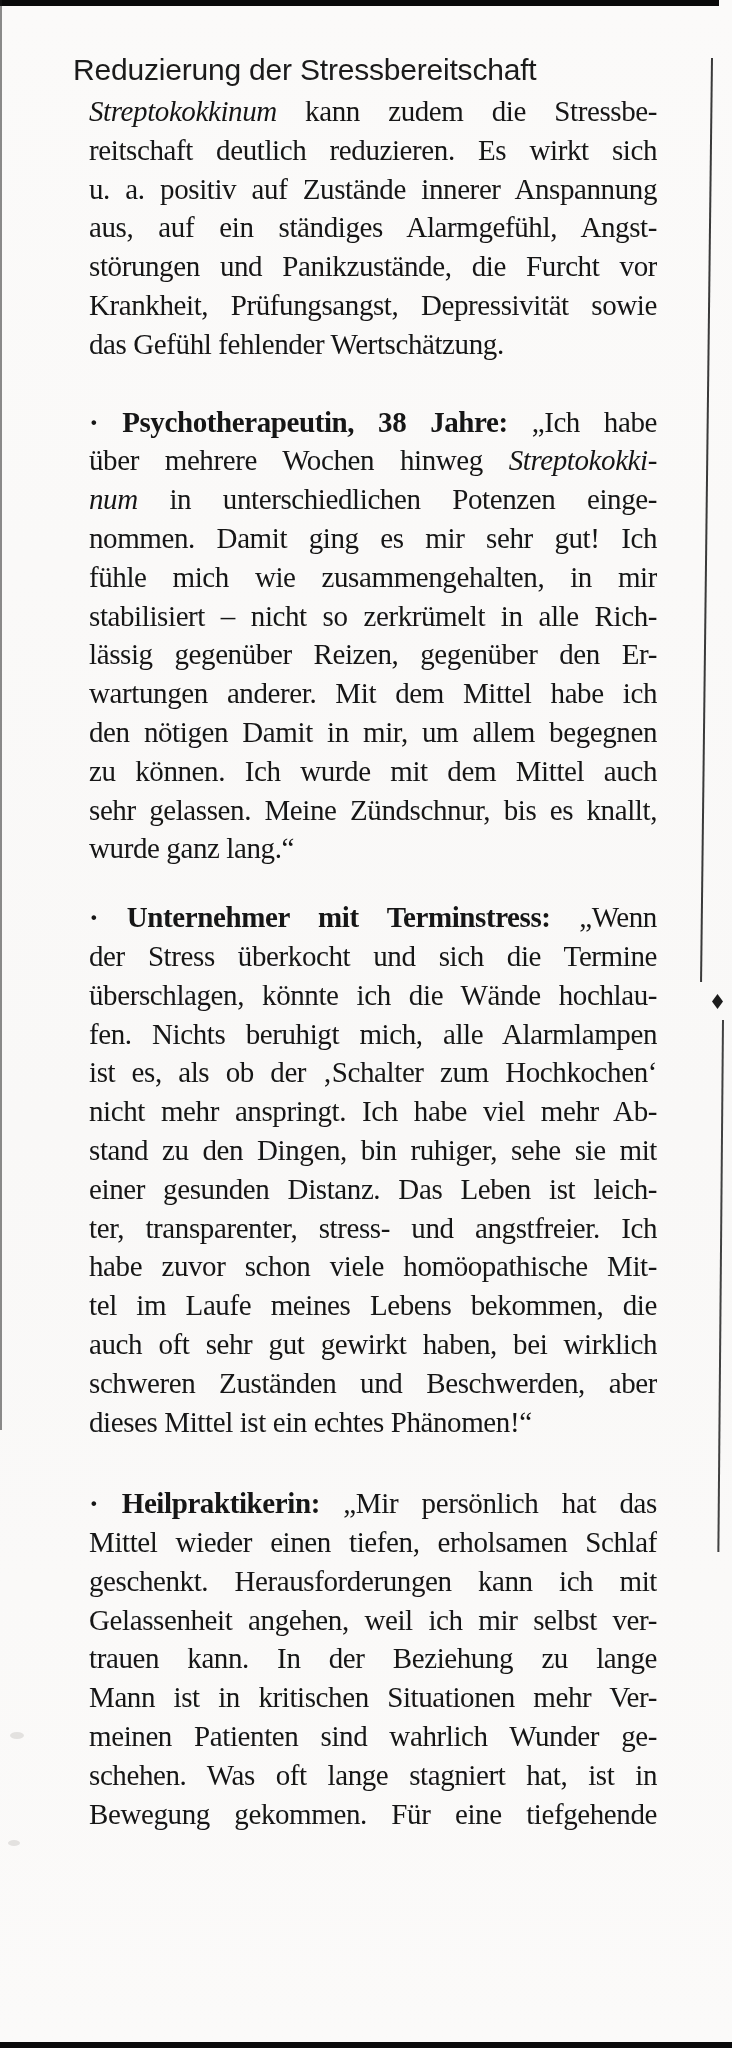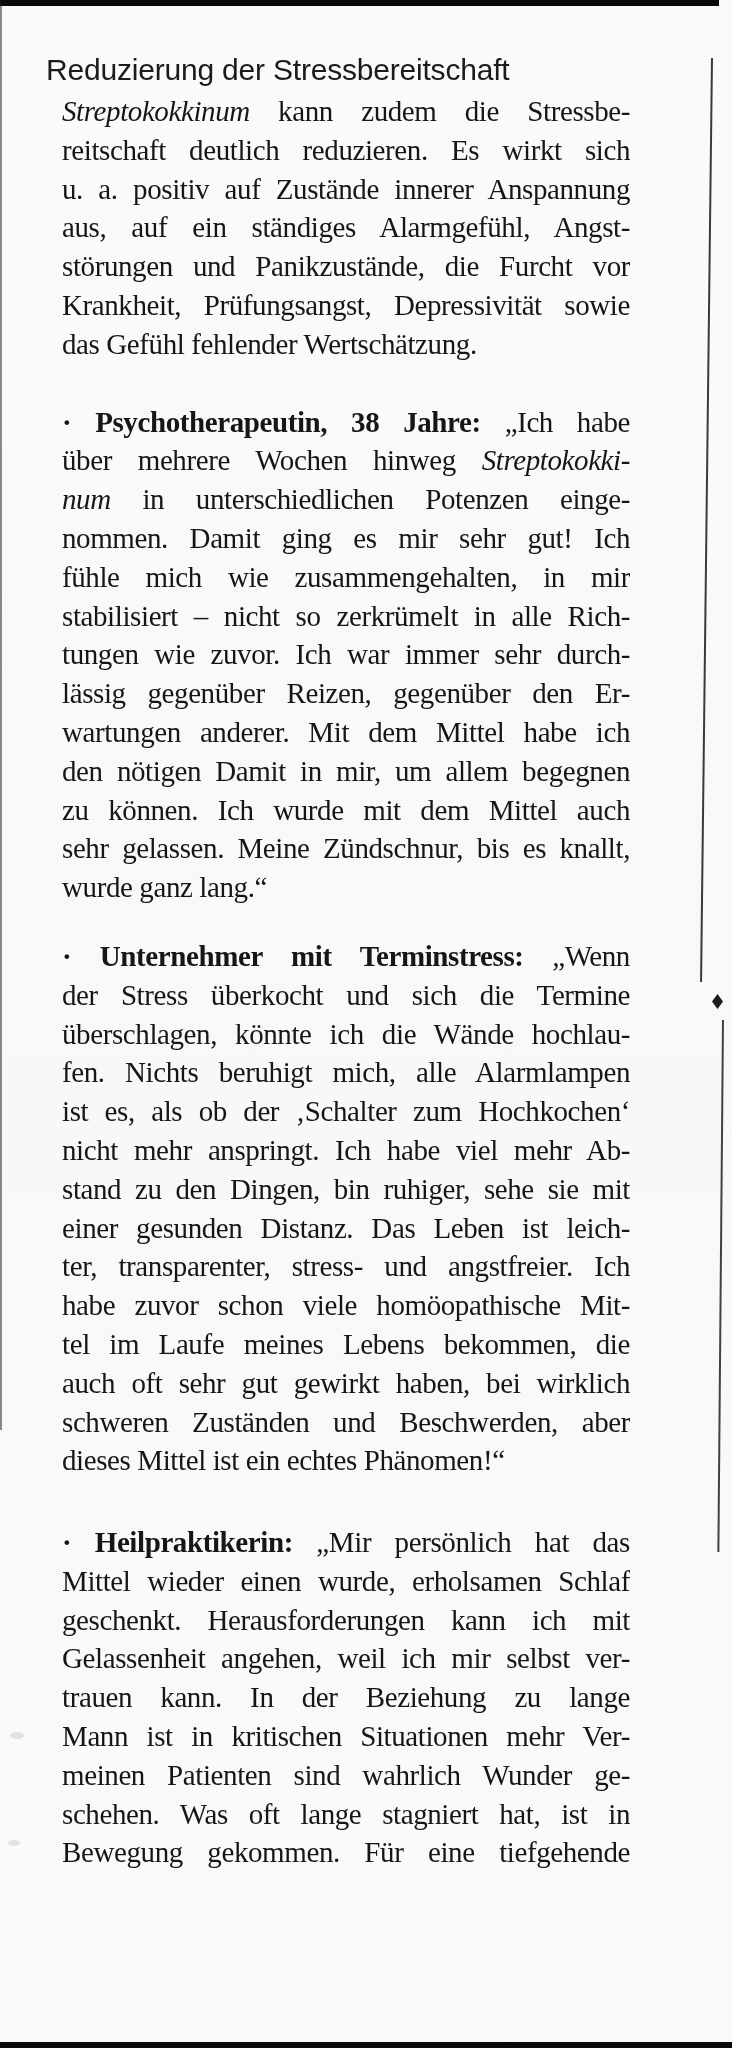--- a/index.html
+++ b/index.html
@@ -17,21 +17,21 @@
   .rule.rule-a{left:711px;top:58px;height:924px;transform:rotate(0.68deg);}
   .rule.rule-b{left:722px;top:1020px;height:532px;transform:rotate(0.5deg);background:#414141;}
   .diamond{
     position:absolute;left:712px;top:994px;width:11px;height:15px;background:#1c1c1c;
     clip-path:polygon(50% 0,100% 50%,50% 100%,0 50%);
   }
   .smudge{position:absolute;background:rgba(120,115,110,.18);border-radius:50%;}
   .smudge.s1{left:10px;top:1732px;width:14px;height:7px;}
   .smudge.s2{left:8px;top:1840px;width:12px;height:6px;}
   .tcol{
-    position:absolute;left:46px;top:50px;width:600px;
+    position:absolute;left:73px;top:50px;width:600px;
     color:#161616;font-size:29px;letter-spacing:-0.4px;
   }
   .heading{
     font-family:"Liberation Sans",sans-serif;font-weight:500;
     font-size:30px;letter-spacing:-0.2px;
     margin:0;height:40px;line-height:40px;color:#1b1b1b;
   }
   .paragraph{margin:16px;}
   .p-intro{margin-top:2px;}
   .p-psychotherapeutin{margin-top:39px;}
@@ -72,21 +72,20 @@
           <div class="line"><span class="seg-n">Krankheit, Prüfungsangst, Depressivität sowie</span></div>
           <div class="line end"><span class="seg-n">das Gefühl fehlender Wertschätzung.</span></div>
         </div>
         <div class="paragraph p-psychotherapeutin">
           <div class="line"><span class="seg-b">· Psychotherapeutin, 38 Jahre:</span><span class="seg-n"> „Ich habe</span></div>
           <div class="line"><span class="seg-n">über mehrere Wochen hinweg </span><span class="seg-i">Streptokokki-</span></div>
           <div class="line"><span class="seg-i">num</span><span class="seg-n"> in unterschiedlichen Potenzen einge-</span></div>
           <div class="line"><span class="seg-n">nommen. Damit ging es mir sehr gut! Ich</span></div>
           <div class="line"><span class="seg-n">fühle mich wie zusammengehalten, in mir</span></div>
           <div class="line"><span class="seg-n">stabilisiert – nicht so zerkrümelt in alle Rich-</span></div>
-          <div class="line"><span class="seg-n">tungen wie zuvor. Ich war immer sehr durch-</span></div>
           <div class="line"><span class="seg-n">lässig gegenüber Reizen, gegenüber den Er-</span></div>
           <div class="line"><span class="seg-n">wartungen anderer. Mit dem Mittel habe ich</span></div>
           <div class="line"><span class="seg-n">den nötigen Damit in mir, um allem begegnen</span></div>
           <div class="line"><span class="seg-n">zu können. Ich wurde mit dem Mittel auch</span></div>
           <div class="line"><span class="seg-n">sehr gelassen. Meine Zündschnur, bis es knallt,</span></div>
           <div class="line end"><span class="seg-n">wurde ganz lang.“</span></div>
         </div>
         <div class="paragraph p-unternehmer">
           <div class="line"><span class="seg-b">· Unternehmer mit Terminstress:</span><span class="seg-n"> „Wenn</span></div>
           <div class="line"><span class="seg-n">der Stress überkocht und sich die Termine</span></div>
@@ -98,21 +97,21 @@
           <div class="line"><span class="seg-n">einer gesunden Distanz. Das Leben ist leich-</span></div>
           <div class="line"><span class="seg-n">ter, transparenter, stress- und angstfreier. Ich</span></div>
           <div class="line"><span class="seg-n">habe zuvor schon viele homöopathische Mit-</span></div>
           <div class="line"><span class="seg-n">tel im Laufe meines Lebens bekommen, die</span></div>
           <div class="line"><span class="seg-n">auch oft sehr gut gewirkt haben, bei wirklich</span></div>
           <div class="line"><span class="seg-n">schweren Zuständen und Beschwerden, aber</span></div>
           <div class="line end"><span class="seg-n">dieses Mittel ist ein echtes Phänomen!“</span></div>
         </div>
         <div class="paragraph p-heilpraktikerin">
           <div class="line"><span class="seg-b">· Heilpraktikerin:</span><span class="seg-n"> „Mir persönlich hat das</span></div>
-          <div class="line"><span class="seg-n">Mittel wieder einen wurde, erholsamen Schlaf</span></div>
+          <div class="line"><span class="seg-n">Mittel wieder einen tiefen, erholsamen Schlaf</span></div>
           <div class="line"><span class="seg-n">geschenkt. Herausforderungen kann ich mit</span></div>
           <div class="line"><span class="seg-n">Gelassenheit angehen, weil ich mir selbst ver-</span></div>
           <div class="line"><span class="seg-n">trauen kann. In der Beziehung zu lange</span></div>
           <div class="line"><span class="seg-n">Mann ist in kritischen Situationen mehr Ver-</span></div>
           <div class="line"><span class="seg-n">meinen Patienten sind wahrlich Wunder ge-</span></div>
           <div class="line"><span class="seg-n">schehen. Was oft lange stagniert hat, ist in</span></div>
           <div class="line"><span class="seg-n">Bewegung gekommen. Für eine tiefgehende</span></div>
         </div>
       </div>
   </div>

